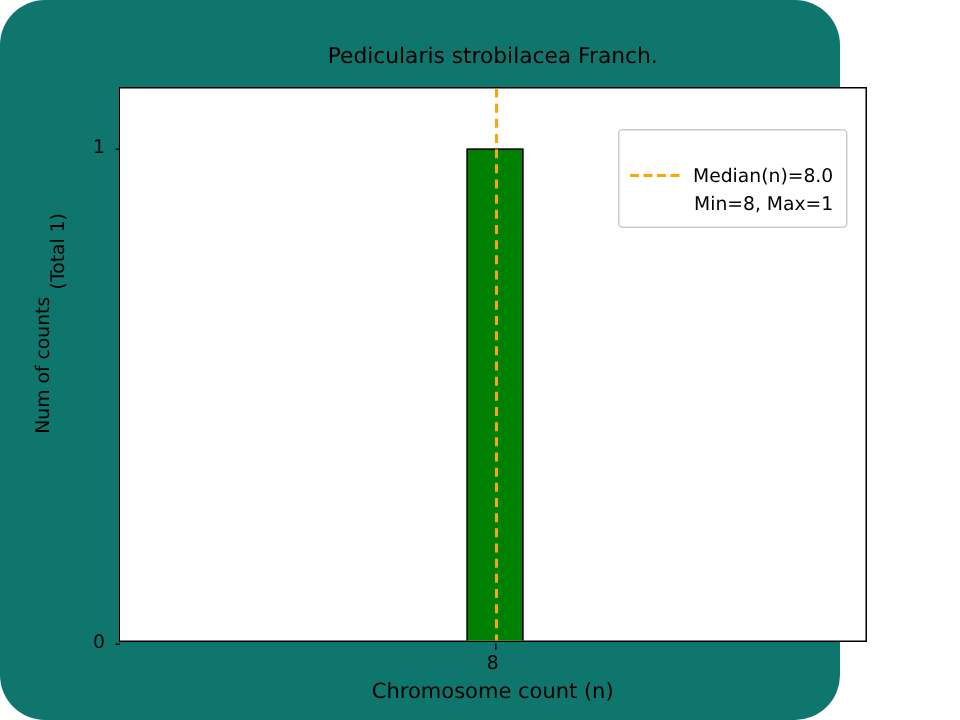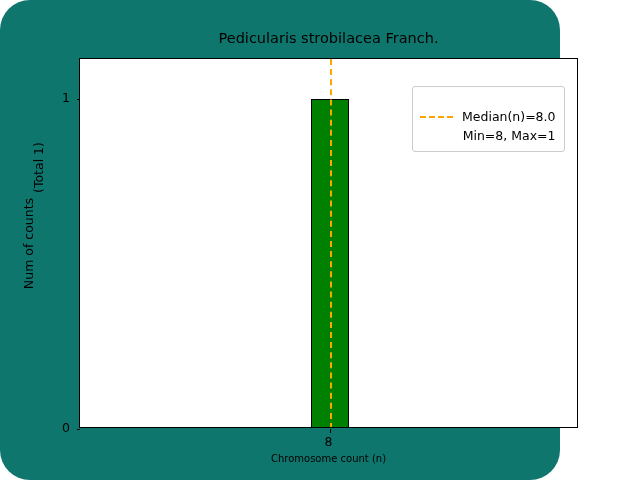--- a/index.html
+++ b/index.html
@@ -102,21 +102,21 @@
     transform: translateX(-50%);
   }
 
   
   #xlabel {
     position: absolute;
     left: 79px;
     top: 453px;
     width: 499px;
     text-align: center;
-    font-size: 10px;
+    font-size: 14px;
     white-space: nowrap;
   }
 
   .ylabel-rot {
     position: absolute;
     transform-origin: 50% 50%;
     transform: rotate(-90deg);
     font-size: 12.5px;
     white-space: nowrap;
     text-align: center;

